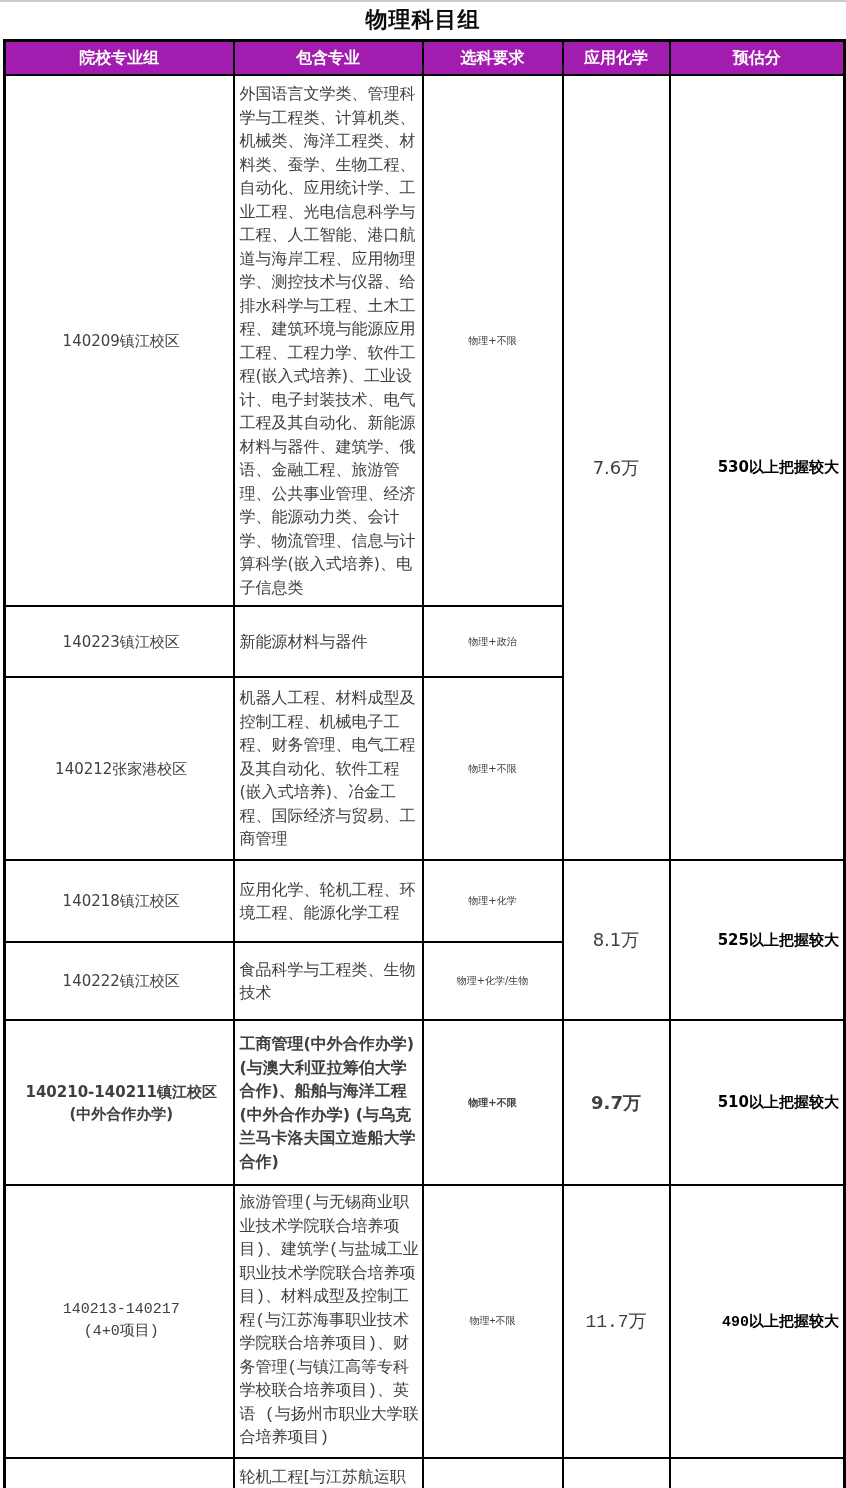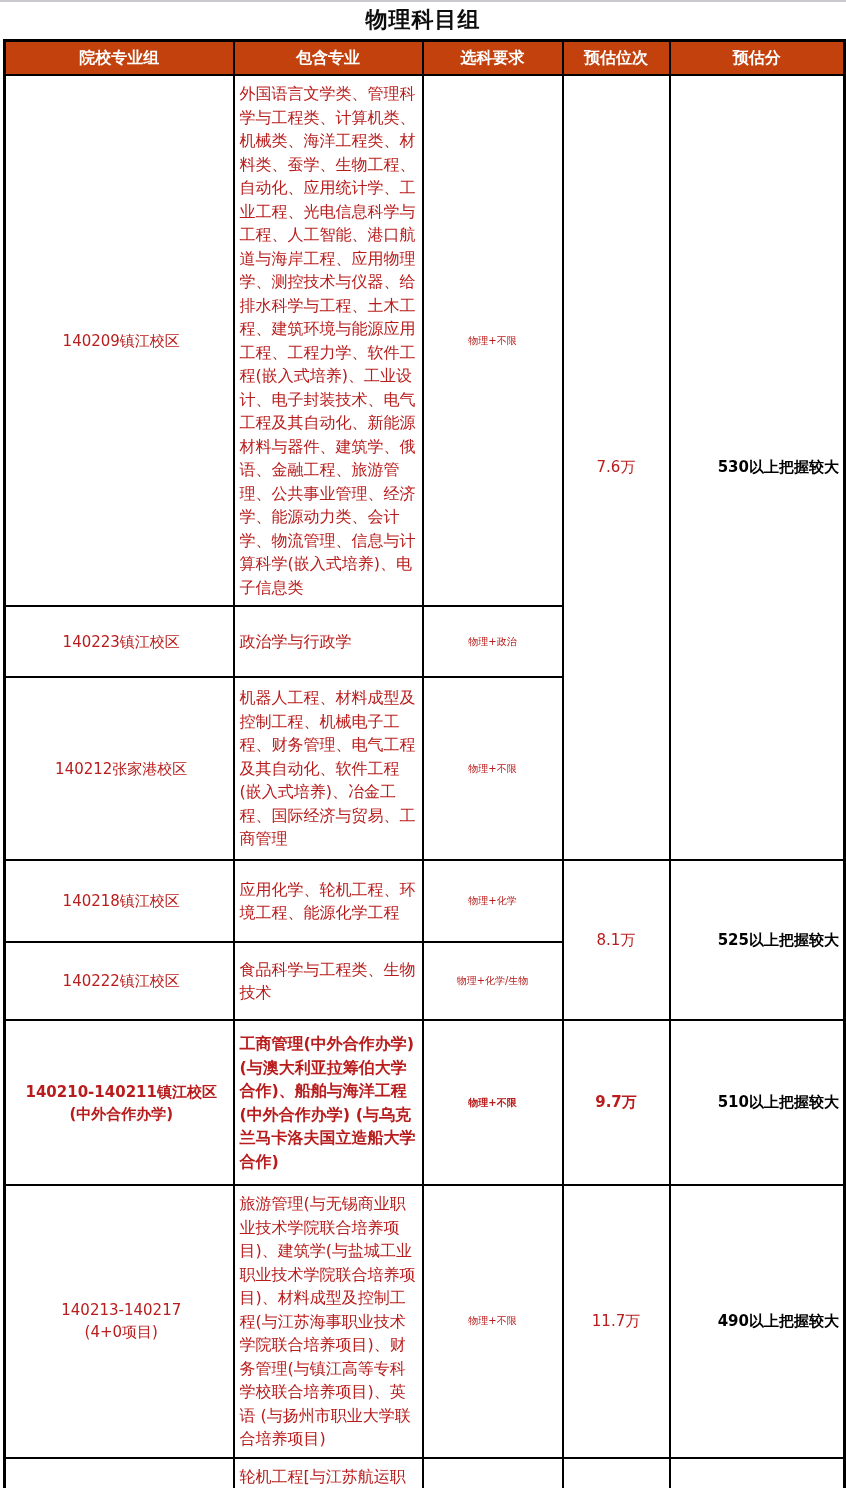--- a/index.html
+++ b/index.html
@@ -30,58 +30,58 @@
   table.grid col.c1{width:229px;}
   table.grid col.c2{width:189px;}
   table.grid col.c3{width:140px;}
   table.grid col.c4{width:107px;}
   table.grid col.c5{width:175px;}
   th,td{
     border:2px solid #000;
     vertical-align:middle;
   }
   th{
-    background:#c2410c;
+    background:#a21caf;
     color:#ffffff;
     font-size:16px;
     font-weight:700;
     height:30px;
     text-align:center;
     padding:1px 2px;
   }
   td{
-    color:#b91c1c;
+    color:#404040;
     font-size:15px;
     text-align:center;
     padding:4px 4px;
   }
   td.majors{
     text-align:left;
     font-size:16px;
     line-height:23.5px;
     padding:6px 2px 6px 5px;
     word-break:break-all;
   }
   td.group{line-height:22px;padding-left:8px;}
   td.req{font-size:10px;}
-  td.rank{font-size:15px;margin-left:36px;}
+  td.rank{font-size:18px;margin-left:36px;}
   td.score{
     font-weight:700;
     color:#000;
     font-size:15px;
     text-align:right;
   }
   
   tr.r1 td{height:481px;}
   tr.r2 td{height:57px;}
   tr.r3 td{height:169px;}
   tr.r4 td{height:68px;}
   tr.r5 td{height:64px;}
   tr.r6 td{height:151px;font-weight:bold;}
-  tr.r7 td{height:251px;}
+  tr.r7 td{height:251px;font-family:Liberation Mono, monospace;}
   tr.r8 td{height:152px;}
 </style>
 </head>
 <body>
 
 <div class="top-rule"></div>
 
 <div class="page-title">物理科目组</div>
 
 <table class="grid">
@@ -90,35 +90,35 @@
       <col class="c2">
       <col class="c3">
       <col class="c4">
       <col class="c5">
   </colgroup>
   <thead>
     <tr>
       <th>院校专业组</th>
       <th>包含专业</th>
       <th>选科要求</th>
-      <th>预估位次</th>
+      <th>应用化学</th>
       <th>预估分</th>
     </tr>
   </thead>
   <tbody>
     <tr class="r1">
       <td class="group">140209镇江校区</td>
       <td class="majors">外国语言文学类、管理科学与工程类、计算机类、机械类、海洋工程类、材料类、蚕学、生物工程、自动化、应用统计学、工业工程、光电信息科学与工程、人工智能、港口航道与海岸工程、应用物理学、测控技术与仪器、给排水科学与工程、土木工程、建筑环境与能源应用工程、工程力学、软件工程(嵌入式培养)、工业设计、电子封装技术、电气工程及其自动化、新能源材料与器件、建筑学、俄语、金融工程、旅游管理、公共事业管理、经济学、能源动力类、会计学、物流管理、信息与计算科学(嵌入式培养)、电子信息类</td>
       <td class="req">物理+不限</td>
       <td class="rank" rowspan="3">7.6万</td>
       <td class="score" rowspan="3">530以上把握较大</td>
     </tr>
     <tr class="r2">
       <td class="group">140223镇江校区</td>
-      <td class="majors">政治学与行政学</td>
+      <td class="majors">新能源材料与器件</td>
       <td class="req">物理+政治</td>
     </tr>
     <tr class="r3">
       <td class="group">140212张家港校区</td>
       <td class="majors">机器人工程、材料成型及控制工程、机械电子工程、财务管理、电气工程及其自动化、软件工程(嵌入式培养)、冶金工程、国际经济与贸易、工商管理</td>
       <td class="req">物理+不限</td>
     </tr>
     <tr class="r4">
       <td class="group">140218镇江校区</td>
       <td class="majors">应用化学、轮机工程、环境工程、能源化学工程</td>

